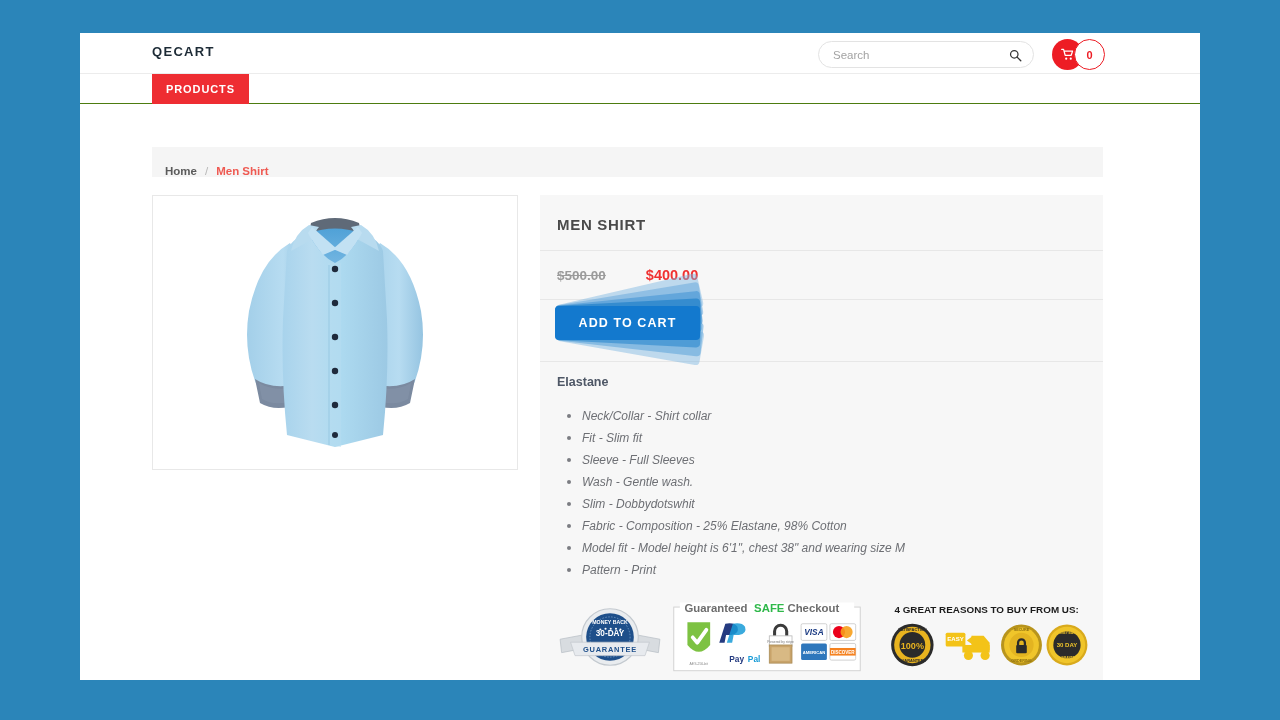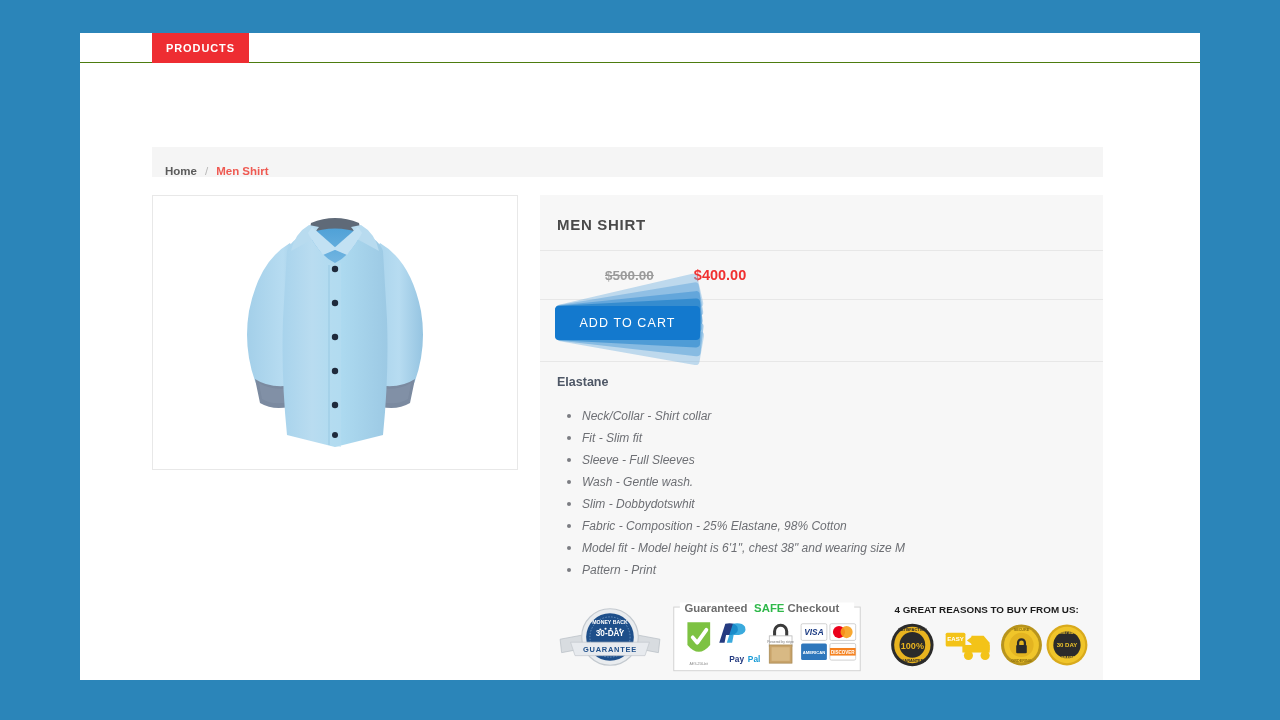--- a/index.html
+++ b/index.html
@@ -96,21 +96,21 @@
     background:#f7f7f7;
   }
   .panel-row { border-bottom:1px solid #e7e7e7; }
   .product-title {
     padding:21px 0 17px 17px;
     font-size:15px; font-weight:700; letter-spacing:.7px; color:#4a4a4a;
   }
   .price-row { padding:16px 0 16px 17px; display:flex; align-items:baseline; }
   .price-old {
     font-size:13.5px; font-weight:700; color:#9b9b9b;
-    text-decoration:line-through; margin-right:12px;margin-left:48px;
+    text-decoration:line-through; margin-right:12px;
   }
   .price-new { font-size:14.5px; font-weight:700; color:#f03030;margin-left:28px; }
 
   .cta-row { position:relative; height:62px; }
 
   
   .btn-stack { position:absolute; left:15px; top:-22px; width:210px; height:90px; }
   .ghost {
     position:absolute; left:0; top:28px;
     width:145px; height:34px; border-radius:4px;
@@ -121,21 +121,21 @@
   .g3 { background:rgba(80,155,215,.70); transform: rotate(-6deg) translateX(2px); }
   .g4 { background:rgba(45,135,205,.85); transform: rotate(-3deg) translateX(1px); }
   .gb1 { background:rgba(120,180,225,.45); transform: rotate(10deg) translateX(4px); }
   .gb2 { background:rgba(95,165,218,.58); transform: rotate(6.5deg) translateX(3px); }
   .gb3 { background:rgba(60,145,210,.75); transform: rotate(3deg) translateX(1px); }
   .add-cart-btn {
     position:absolute; left:0; top:28px;
     width:145px; height:34px;
     background:#1379ce; color:#fff; border:0; border-radius:4px;
     font-family:"Liberation Sans", sans-serif;
-    font-size:12.5px; font-weight:400; letter-spacing:1.1px;
+    font-size:12.5px; font-weight:700; letter-spacing:1.1px;
     cursor:pointer;
   }
 
   .features-head {
     padding:13px 0 6px 17px;
     font-size:12.5px; font-weight:700; color:#4e5766;
   }
   .features-list { list-style:none; padding:10px 0 14px 42px; margin:0;font-style:italic; }
   .features-list li {
     position:relative; font-size:12px; color:#6d6f74;
@@ -154,20 +154,44 @@
   .badge-guarantee { width:112px; height:70px; flex:none; }
   .badge-safe { width:190px; height:72px; flex:none; margin-left:6px; }
   .badge-reasons { width:222px; height:72px; flex:none; margin-left:14px; }
 </style>
 </head>
 <body>
 
 <div id="stage">
   <div id="page">
 
+    <div class="site-header">
+      <div class="brand">QECART</div>
+
+      <div class="search-wrap">
+        <input class="search-input" type="text" placeholder="Search" style="">
+        <span class="search-icon">
+          <svg viewBox="0 0 16 16" width="13" height="13">
+            <circle cx="6.5" cy="6.5" r="4.6" fill="none" stroke="#333" stroke-width="1.5"></circle>
+            <line x1="10" y1="10" x2="14.5" y2="14.5" stroke="#333" stroke-width="1.7" stroke-linecap="round"></line>
+          </svg>
+        </span>
+      </div>
+
+      <div class="cart-group">
+        <div class="cart-circle">
+          <svg viewBox="0 0 20 20" width="13" height="13">
+            <path d="M1 2 h3 l2.4 9.2 h9.3 l2.1 -6.4 H5.2" fill="none" stroke="#fff" stroke-width="1.9" stroke-linecap="round" stroke-linejoin="round"></path>
+            <circle cx="8" cy="16.4" r="1.7" fill="#fff"></circle>
+            <circle cx="15" cy="16.4" r="1.7" fill="#fff"></circle>
+          </svg>
+        </div>
+        <div class="cart-count">0</div>
+      </div>
+    </div>
 
     <div class="navbar">
       <div class="nav-tab">PRODUCTS</div>
     </div>
 
     <div class="breadcrumb">
       <span>Home</span>
       <span class="bc-sep">/</span>
       <span class="bc-current">Men Shirt</span>
     </div>

